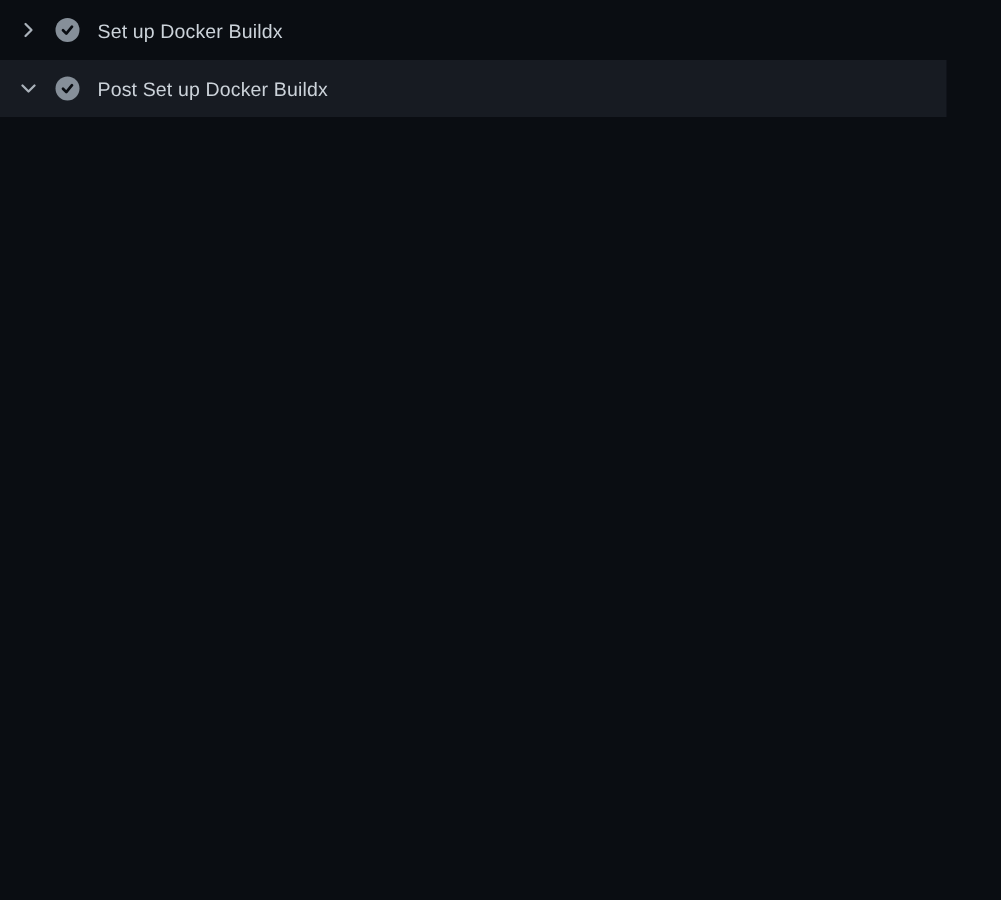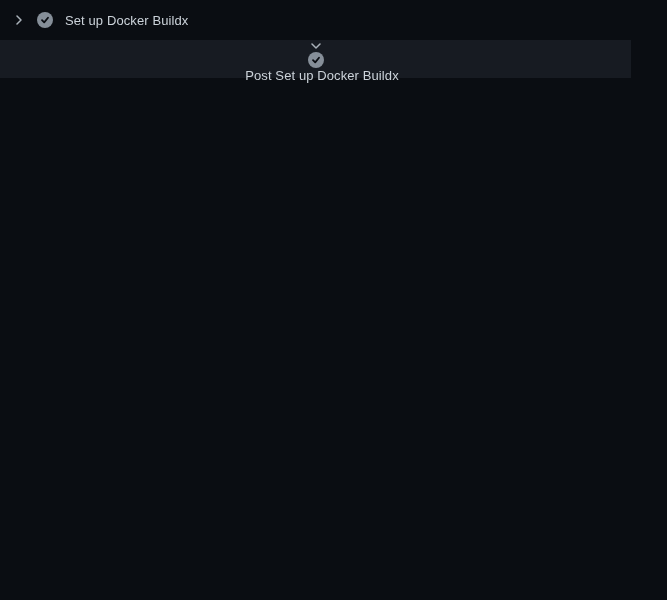--- a/index.html
+++ b/index.html
@@ -8,21 +8,21 @@
     background:#0a0d12;
     font-family:"Liberation Sans", sans-serif;
     -webkit-font-smoothing:antialiased;
   }
   .steps { width:631px; }
   .step-row {
     display:flex; align-items:center;
     height:40px; padding-left:13px;
     cursor:pointer;
   }
-  .step-row.expanded { background:#171b22; height:38px;flex-direction:column; }
+  .step-row.expanded { background:#171b22; height:38px; }
   .chev { width:12px; height:12px; display:flex; align-items:center; justify-content:center; margin-right:12px; flex:0 0 12px; }
   .chev svg { display:block; }
   .check {
     width:16px; height:16px; border-radius:50%;
     background:#868f99; margin-right:12px; flex:0 0 16px;
     display:flex; align-items:center; justify-content:center;
   }
   .step-label { color:#ccd3da; font-size:13px; font-weight:500; letter-spacing:0.1px; }
 
   .log {

